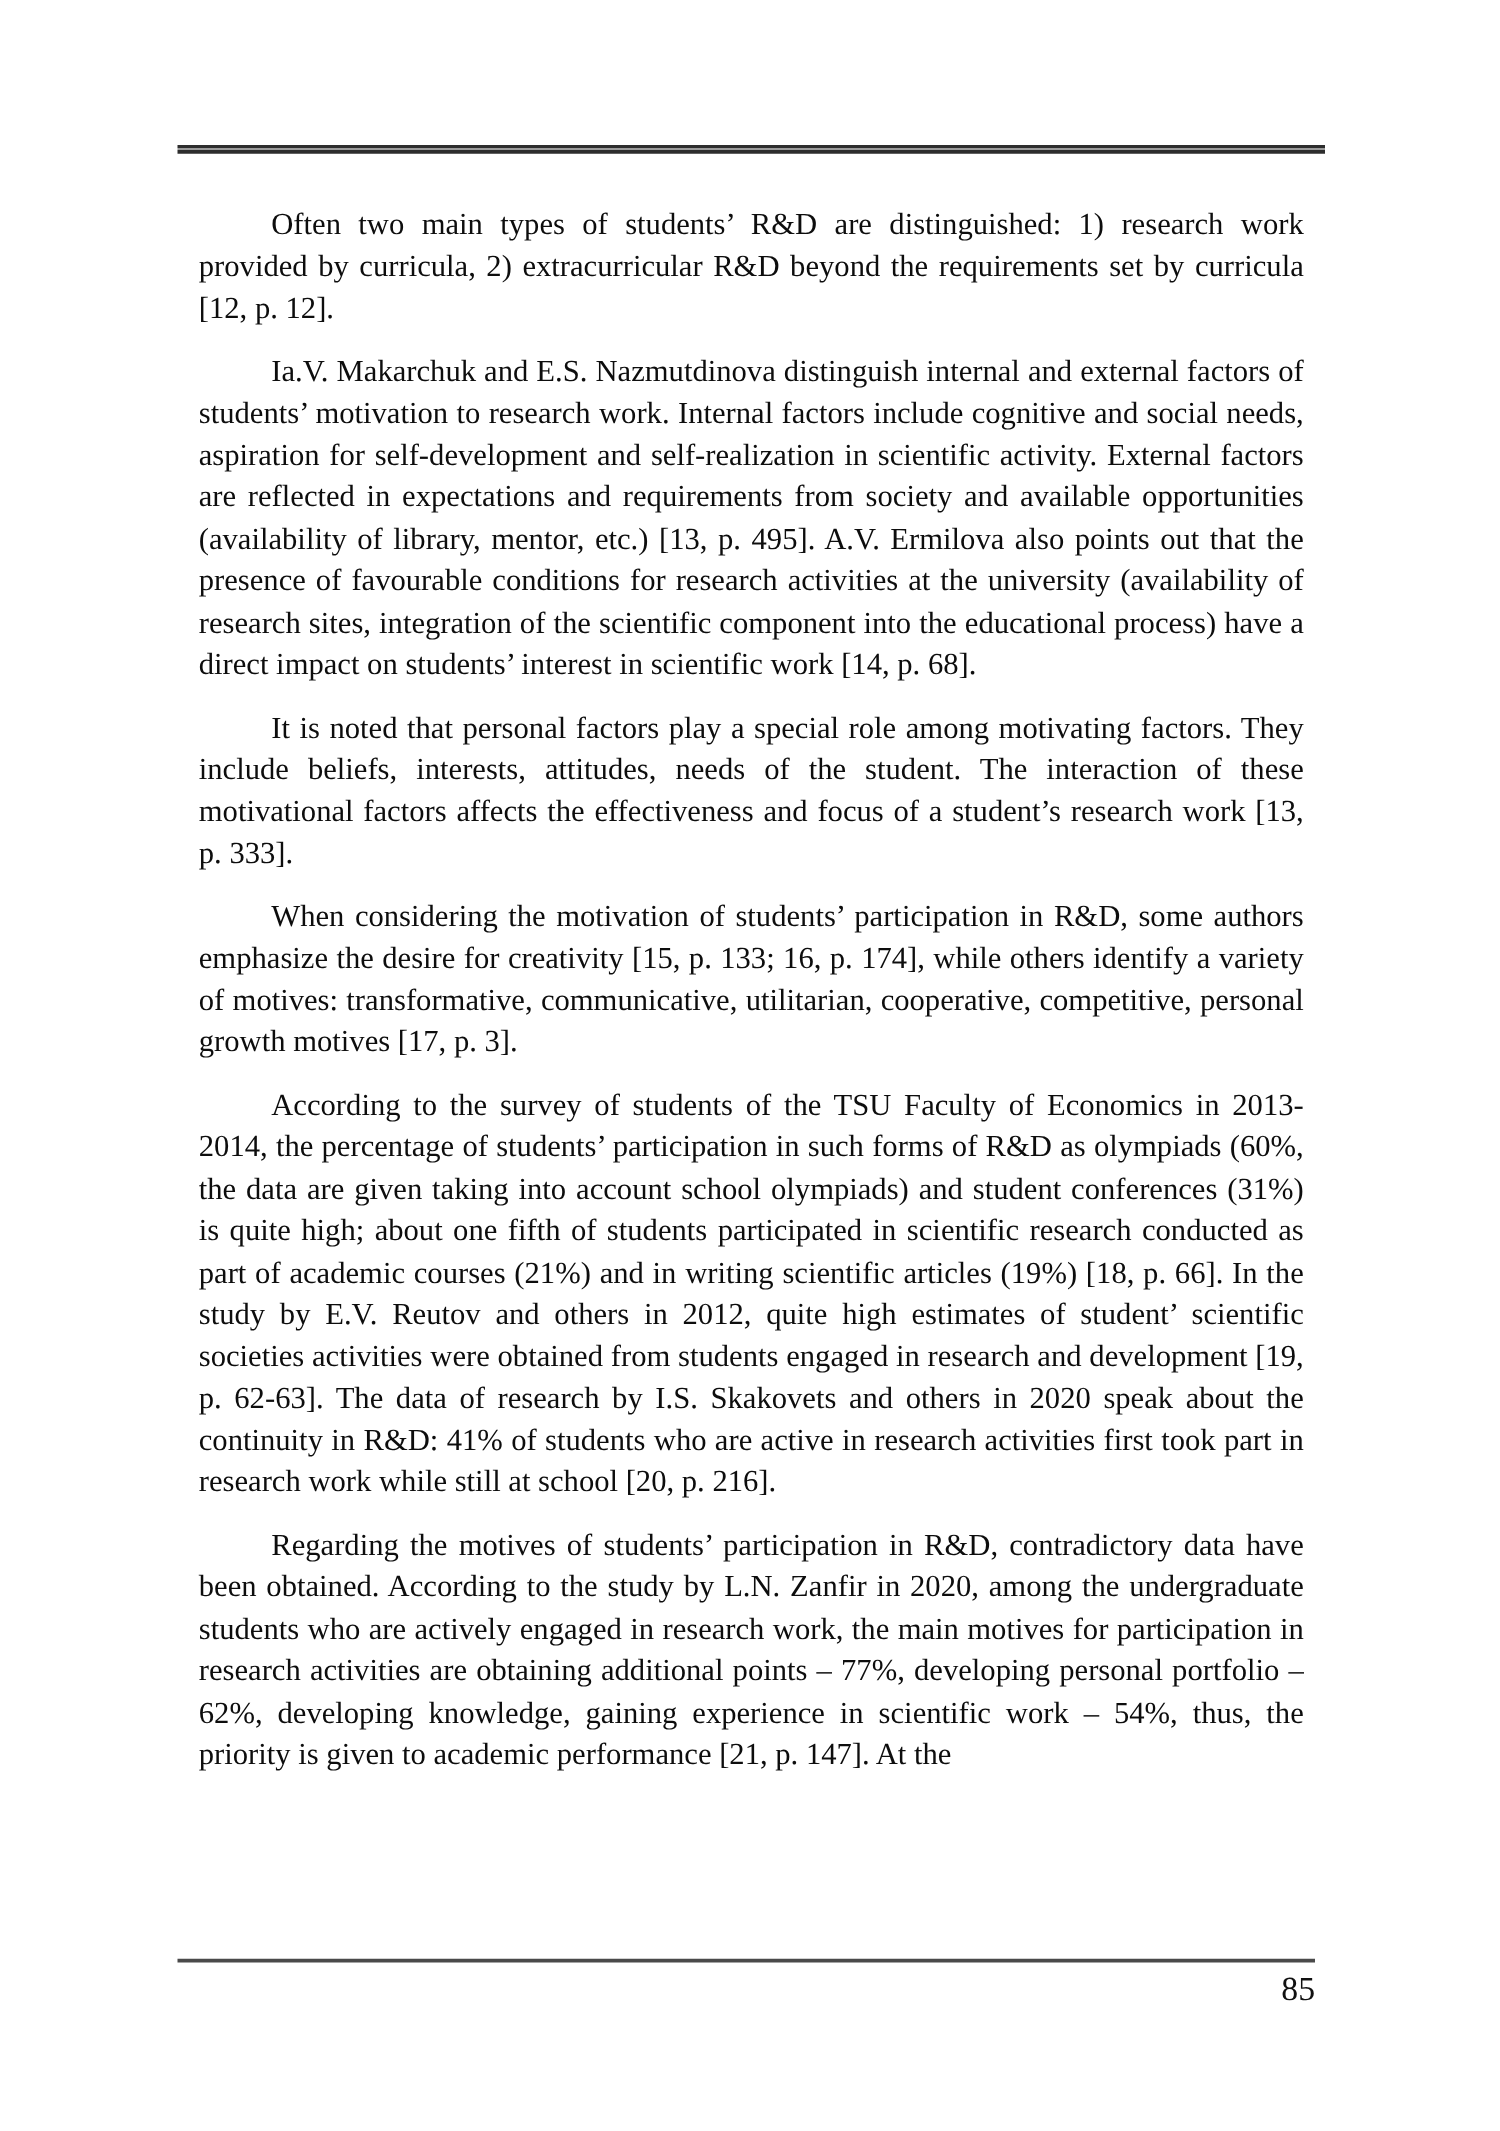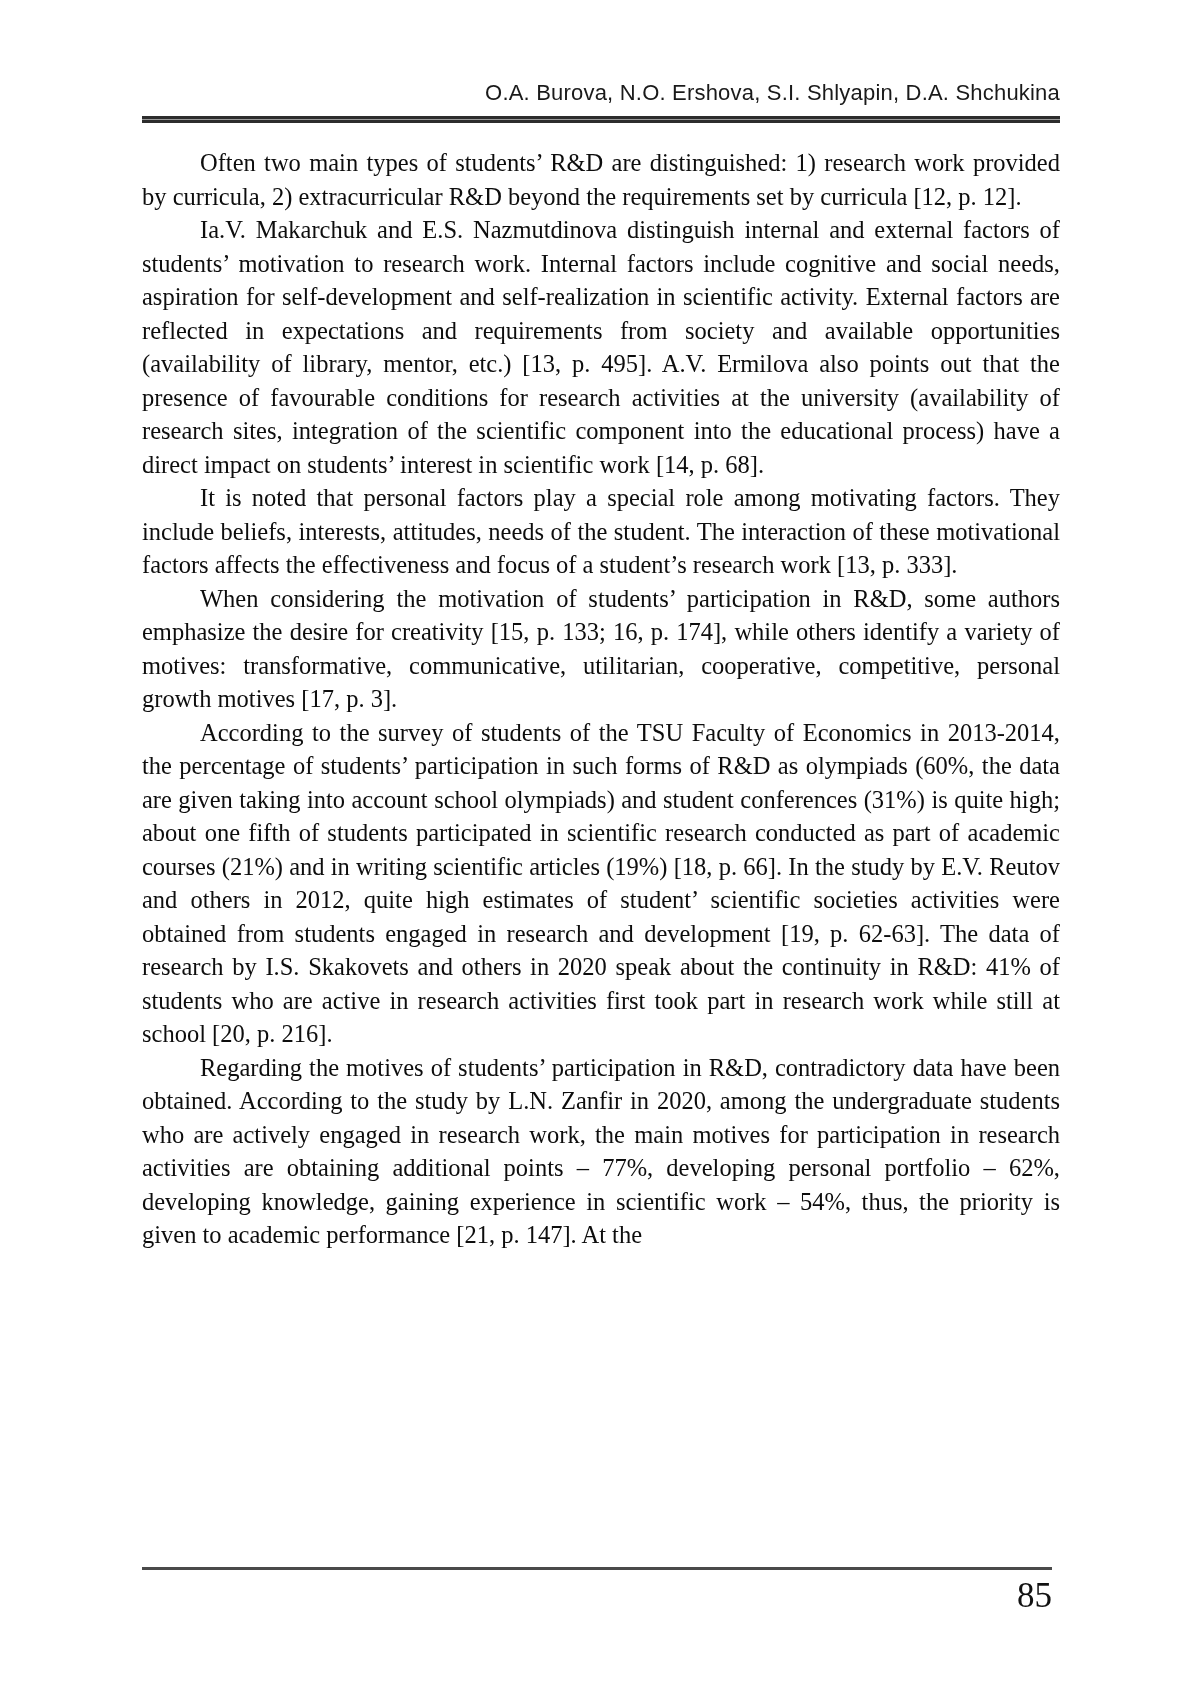--- a/index.html
+++ b/index.html
@@ -46,49 +46,48 @@
     left: 142px;
     width: 918px;
     height: 1408px;
     overflow: hidden;
     font-size: 24.5px;
     line-height: 33.5px;
     text-align: justify;
     color: #0d0d0d;
   }
   .body-text p {
-    margin: 0;
+    margin: 17px;
     padding: 0;
     text-indent: 58px;
   }
   .foot-rule {
     position: absolute;
     top: 1567px;
     left: 142px;
     width: 910px;
     height: 3px;
     background: #4a4a4a;
   }
   .page-number {
     position: absolute;
     top: 1576px;
     left: 142px;
     width: 910px;
     text-align: right;
     font-family: "Liberation Serif", serif;
-    font-size: 35px;
+    font-size: 27px;
     color: #111111;
   }
 </style>
 </head>
 <body>
 
 <div class="page">
 
-  <div class="running-head">O.A. Burova, N.O. Ershova, S.I. Shlyapin, D.A. Shchukina</div>
 
   <div class="head-rule"></div>
 
   <div class="body-text">
     <p>Often two main types of students’ R&amp;D are distinguished: 1) research work provided by curricula, 2) extracurricular R&amp;D beyond the requirements set by curricula [12, p. 12].</p>
     <p>Ia.V. Makarchuk and E.S. Nazmutdinova distinguish internal and external factors of students’ motivation to research work. Internal factors include cognitive and social needs, aspiration for self-development and self-realization in scientific activity. External factors are reflected in expectations and requirements from society and available opportunities (availability of library, mentor, etc.) [13, p. 495]. A.V. Ermilova also points out that the presence of favourable conditions for research activities at the university (availability of research sites, integration of the scientific component into the educational process) have a direct impact on students’ interest in scientific work [14, p. 68].</p>
     <p>It is noted that personal factors play a special role among motivating factors. They include beliefs, interests, attitudes, needs of the student. The interaction of these motivational factors affects the effectiveness and focus of a student’s research work [13, p. 333].</p>
     <p>When considering the motivation of students’ participation in R&amp;D, some authors emphasize the desire for creativity [15, p. 133; 16, p. 174], while others identify a variety of motives: transformative, communicative, utilitarian, cooperative, competitive, personal growth motives [17, p. 3].</p>
     <p>According to the survey of students of the TSU Faculty of Economics in 2013-2014, the percentage of students’ participation in such forms of R&amp;D as olympiads (60%, the data are given taking into account school olympiads) and student conferences (31%) is quite high; about one fifth of students participated in scientific research conducted as part of academic courses (21%) and in writing scientific articles (19%) [18, p. 66]. In the study by E.V. Reutov and others in 2012, quite high estimates of student’ scientific societies activities were obtained from students engaged in research and development [19, p. 62-63]. The data of research by I.S. Skakovets and others in 2020 speak about the continuity in R&amp;D: 41% of students who are active in research activities first took part in research work while still at school [20, p. 216].</p>
     <p>Regarding the motives of students’ participation in R&amp;D, contradictory data have been obtained. According to the study by L.N. Zanfir in 2020, among the undergraduate students who are actively engaged in research work, the main motives for participation in research activities are obtaining additional points – 77%, developing personal portfolio – 62%, developing knowledge, gaining experience in scientific work – 54%, thus, the priority is given to academic performance [21, p. 147]. At the</p>

